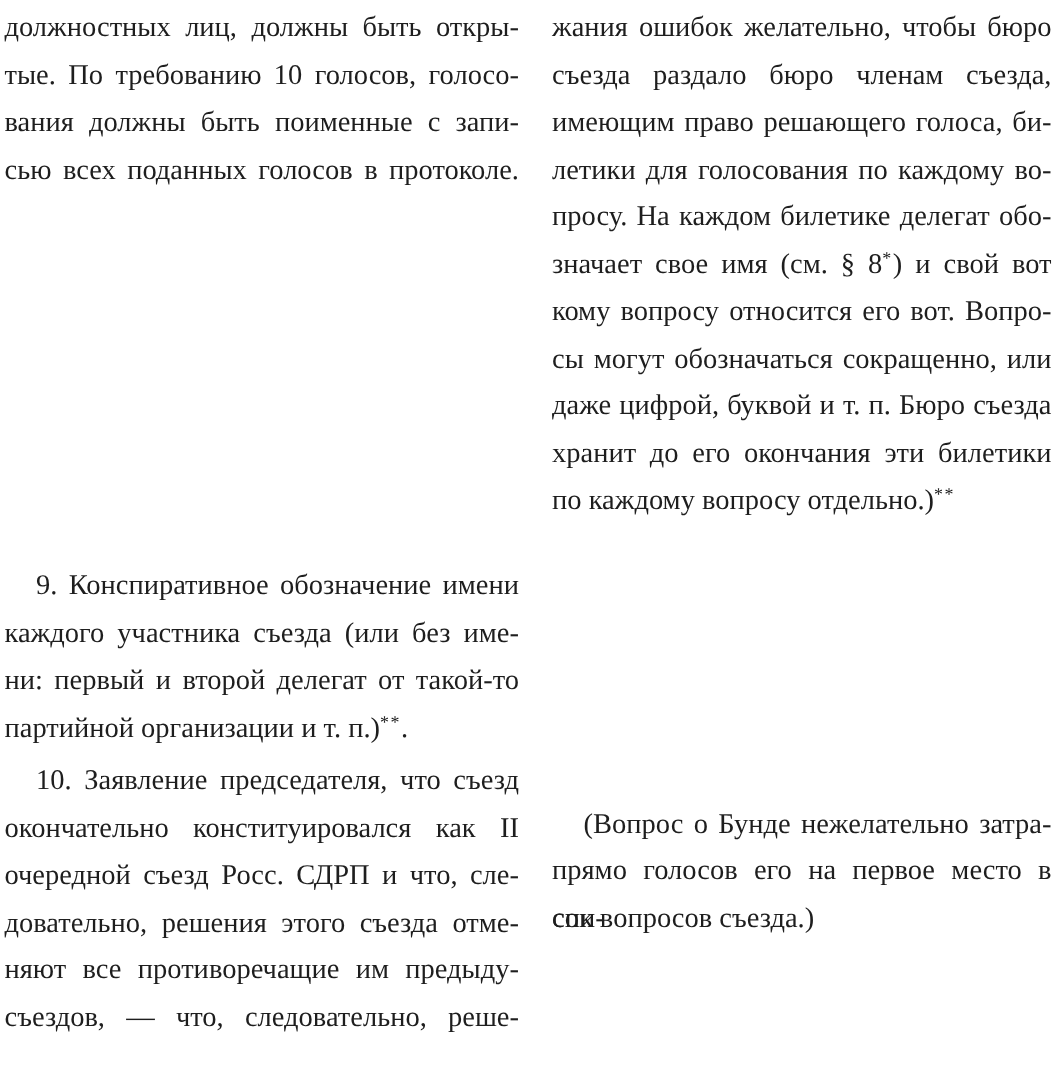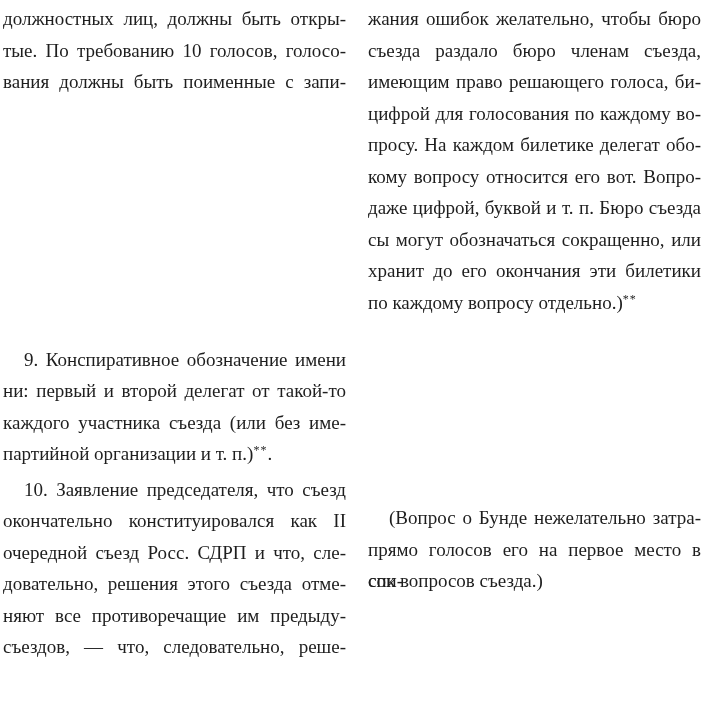--- a/index.html
+++ b/index.html
@@ -50,47 +50,49 @@
 </style>
 </head>
 <body>
 
 <div class="page">
   <div class="column col-left">
       <div class="paragraph">
         <div class="line"><span class="">должностных лиц, должны быть откры-</span></div>
         <div class="line"><span class="">тые. По требованию 10 голосов, голосо-</span></div>
         <div class="line"><span class="">вания должны быть поименные с запи-</span></div>
+        <div class="line"><span class="">сью всех поданных голосов в протоколе.</span></div>
       </div>
       <div class="gap" style="height: 246px;"></div>
       <div class="paragraph">
         <div class="line indent"><span class="">9. Конспиративное обозначение имени</span></div>
+        <div class="line"><span class="">каждого участника съезда (или без име-</span></div>
         <div class="line"><span class="">ни: первый и второй делегат от такой-то</span></div>
-        <div class="line"><span class="">каждого участника съезда (или без име-</span></div>
         <div class="line last"><span class="">партийной организации и т. п.)</span><span class="seg-sup">**</span><span class="">.</span></div>
       </div>
       <div class="paragraph" style="margin-top: 4px;">
         <div class="line indent"><span class="">10. Заявление председателя, что съезд</span></div>
         <div class="line"><span class="">окончательно конституировался как II</span></div>
         <div class="line"><span class="">очередной съезд Росс. СДРП и что, </span><span class="seg-italic ">сле-</span></div>
         <div class="line"><span class="seg-italic ">довательно,</span><span class=""> решения этого съезда отме-</span></div>
         <div class="line"><span class="">няют все противоречащие им предыду-</span></div>
         <div class="line"><span class="">съездов, — что, </span><span class="seg-italic ">следовательно,</span><span class=""> реше-</span></div>
       </div>
     </div>
   <div class="column col-right">
       <div class="paragraph">
         <div class="line"><span class="">жания ошибок желательно, чтобы бюро</span></div>
         <div class="line"><span class="">съезда раздало бюро членам съезда,</span></div>
         <div class="line"><span class="">имеющим право решающего голоса, би-</span></div>
-        <div class="line"><span class="">цифрой для голосования по каждому во-</span></div>
+        <div class="line"><span class="">летики для голосования по каждому во-</span></div>
         <div class="line"><span class="">просу. На каждом билетике делегат обо-</span></div>
+        <div class="line"><span class="">значает свое имя (см. § 8</span><span class="seg-sup">*</span><span class="">) и свой вот</span></div>
         <div class="line"><span class="">кому вопросу относится его вот. Вопро-</span></div>
+        <div class="line"><span class="">сы могут обозначаться сокращенно, или</span></div>
         <div class="line"><span class="">даже цифрой, буквой и т. п. Бюро съезда</span></div>
-        <div class="line"><span class="">сы могут обозначаться сокращенно, или</span></div>
         <div class="line"><span class="">хранит до его окончания эти билетики</span></div>
         <div class="line last"><span class="">по каждому вопросу отдельно.)</span><span class="seg-sup">**</span></div>
       </div>
       <div class="gap" style="height: 184px;"></div>
       <div class="paragraph">
         <div class="line indent"><span class="">(Вопрос о Бунде </span><span class="seg-italic ">нежелательно</span><span class=""> затра-</span></div>
         <div class="line"><span class="seg-italic ">прямо</span><span class=""> голосов его на первое место в спи-</span></div>
         <div class="line last"><span class="">сок вопросов съезда.)</span></div>
       </div>
     </div>

